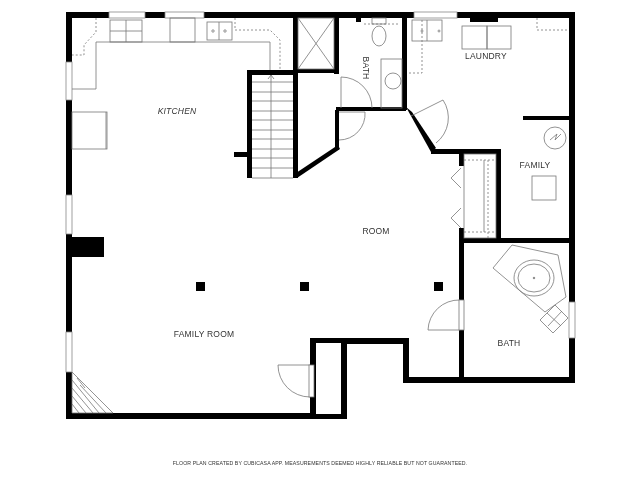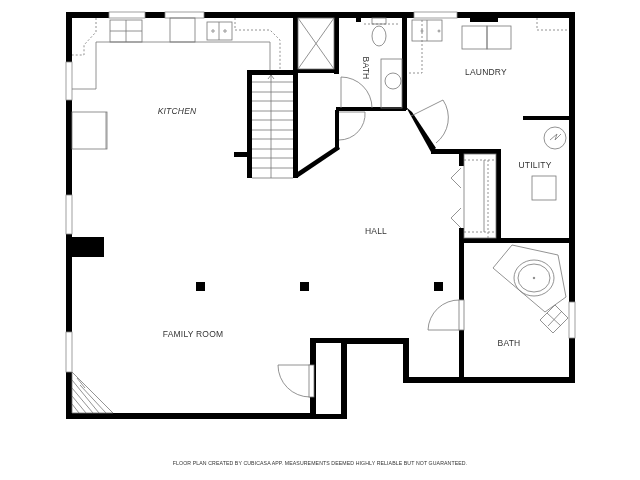--- a/index.html
+++ b/index.html
@@ -193,19 +193,19 @@
     <line x1="72" y1="404" x2="79" y2="413"></line>
     <line x1="80" y1="385" x2="106" y2="413"></line>
 
     <path d="M310,365 L278,365 A32,32 0 0 0 310,397"></path>
     <rect x="309" y="365" width="5" height="32" fill="#fff"></rect>
   </g>
 </svg>
 
 <div class="room-label" style="left:177px; top:111px;font-style:italic;">KITCHEN</div>
 <div class="room-label vertical" style="left:366px; top:68px;">BATH</div>
-<div class="room-label" style="left:486px; top:72px;">LAUNDRY</div>
-<div class="room-label" style="left:535px; top:165px;">UTILITY</div>
-<div class="room-label" style="left:376px; top:231px;">HALL</div>
-<div class="room-label" style="left:193px; top:334px;">FAMILY ROOM</div>
+<div class="room-label" style="left:486px; top:56px;">LAUNDRY</div>
+<div class="room-label" style="left:535px; top:165px;">FAMILY</div>
+<div class="room-label" style="left:376px; top:231px;">ROOM</div>
+<div class="room-label" style="left:204px; top:334px;">FAMILY ROOM</div>
 <div class="room-label" style="left:509px; top:343px;">BATH</div>
 
 <div class="footer">FLOOR PLAN CREATED BY CUBICASA APP. MEASUREMENTS DEEMED HIGHLY RELIABLE BUT NOT GUARANTEED.</div>
 
 </body></html>

